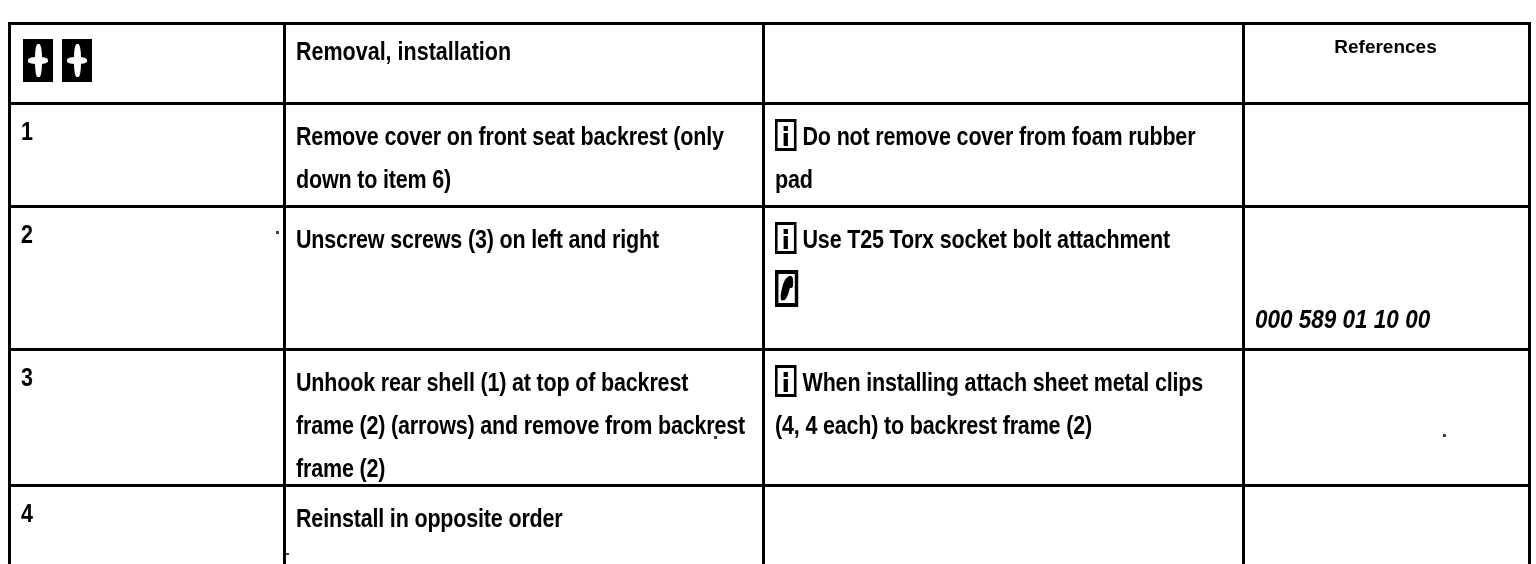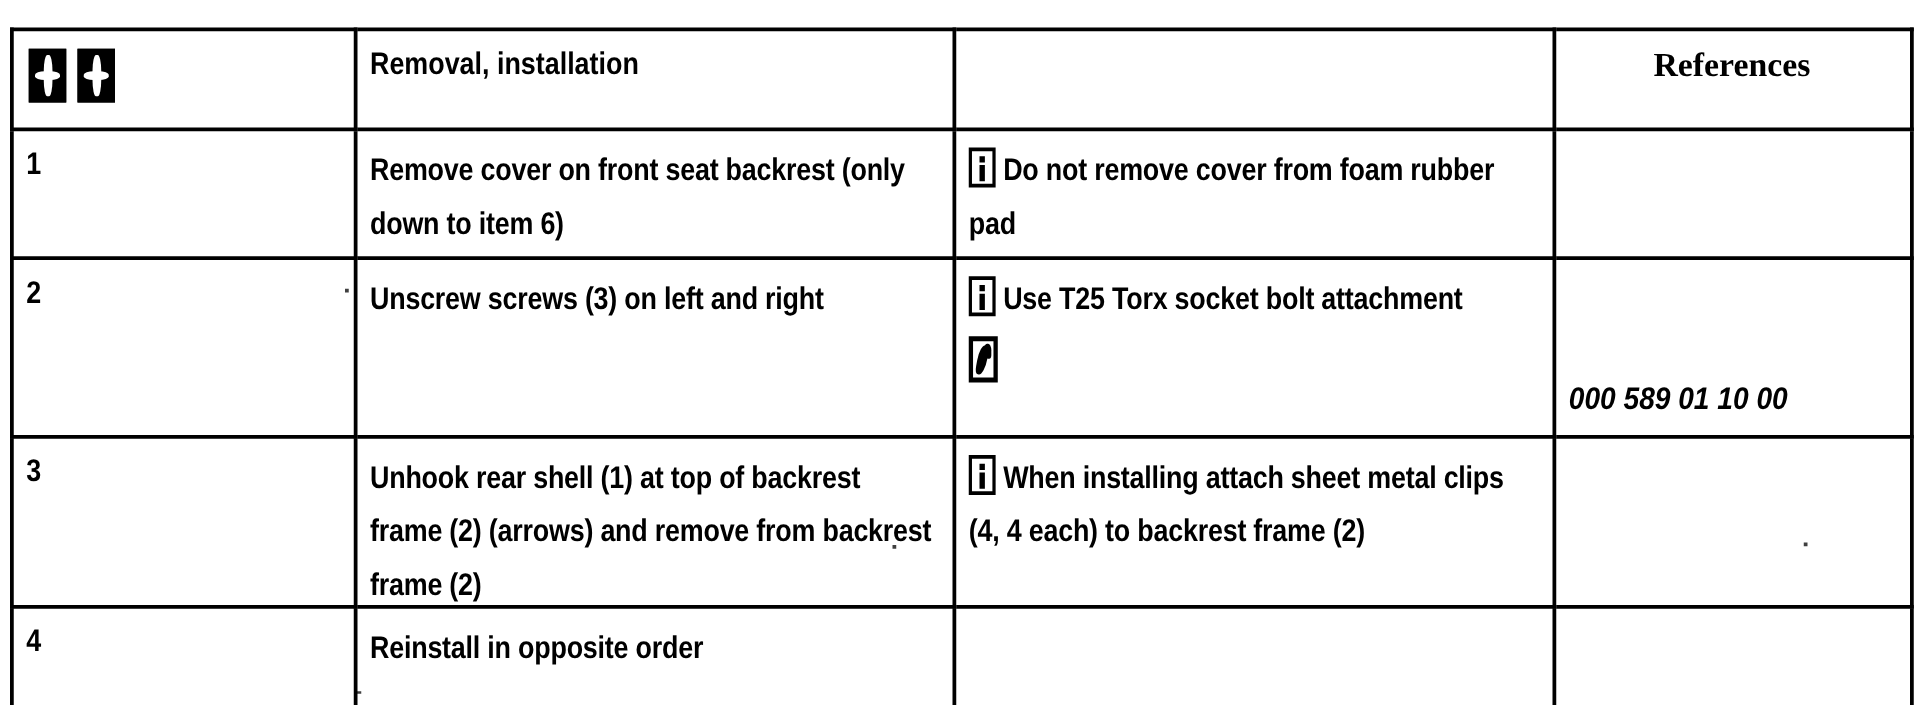--- a/index.html
+++ b/index.html
@@ -76,23 +76,23 @@
   
   .hdr-work {
     font-family: "Liberation Sans Narrow", "Liberation Sans", sans-serif;
     font-weight: bold;
     font-size: 25px;
     transform: scaleX(0.86);
     transform-origin: left top;
     line-height: 1.3;
   }
   .hdr-ref {
-    font-family: Liberation Serif, serif;
-    font-weight: bold;
-    font-size: 27px;
+    font-family: Liberation Sans, sans-serif;
+    font-weight: bold;
+    font-size: 19px;
     text-align: center;
     line-height: 1.3;
   }
 
   
   .r-head .cell { height: 77px; }
   .r-1 .cell    { height: 100px; }
   .r-2 .cell    { height: 140px; }
   .r-3 .cell    { height: 133px; }
   .r-4 .cell    { height: 77px; }

